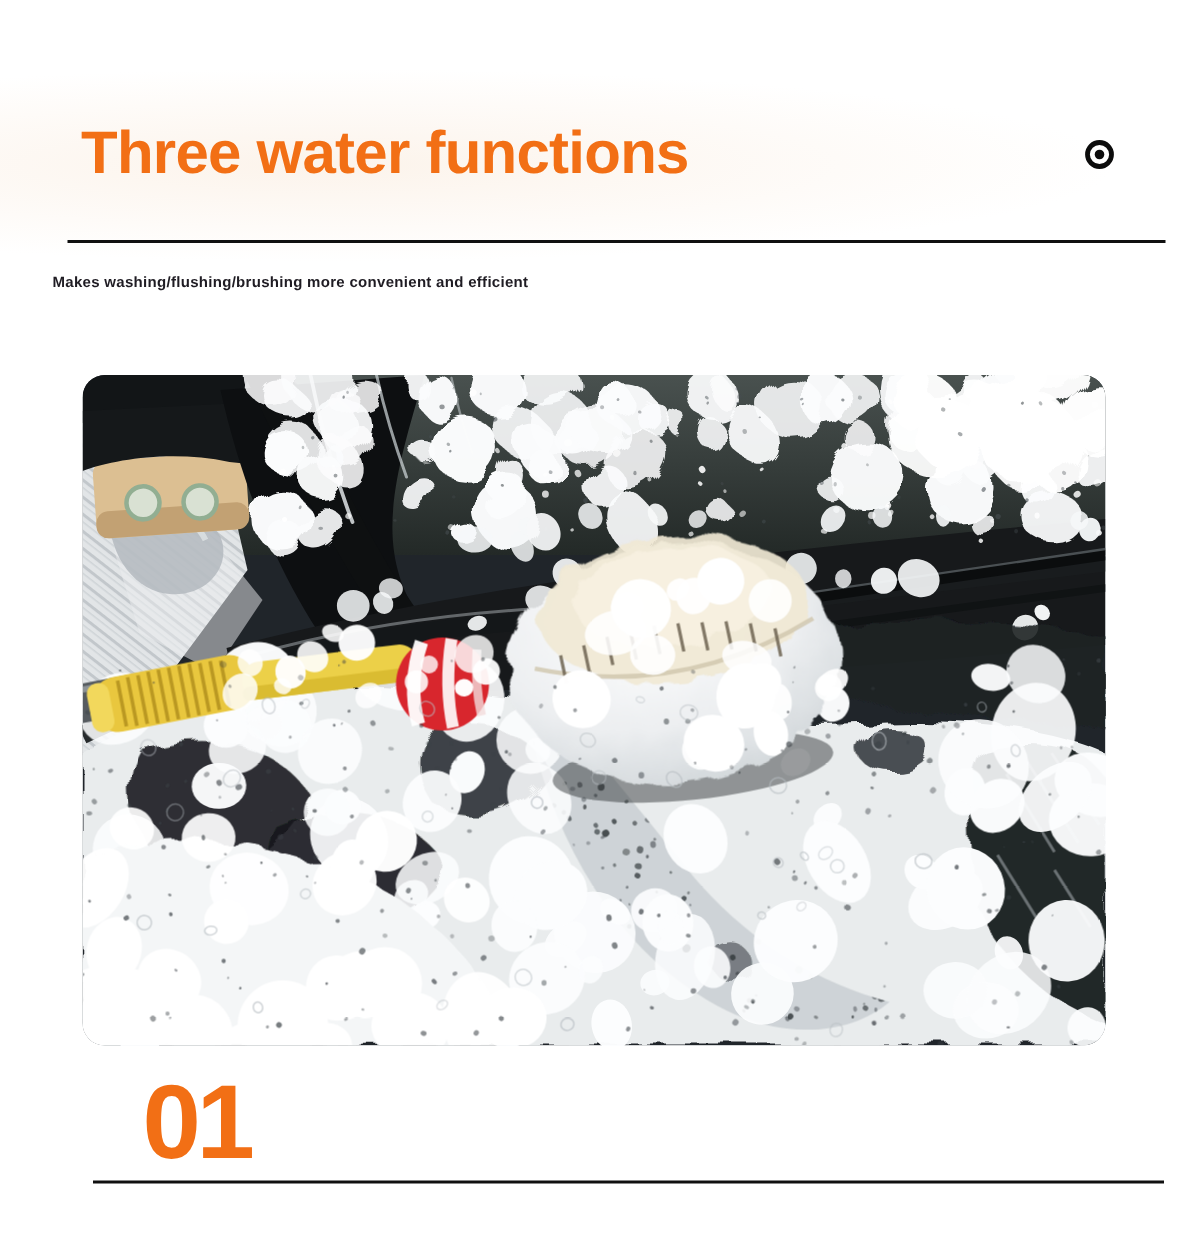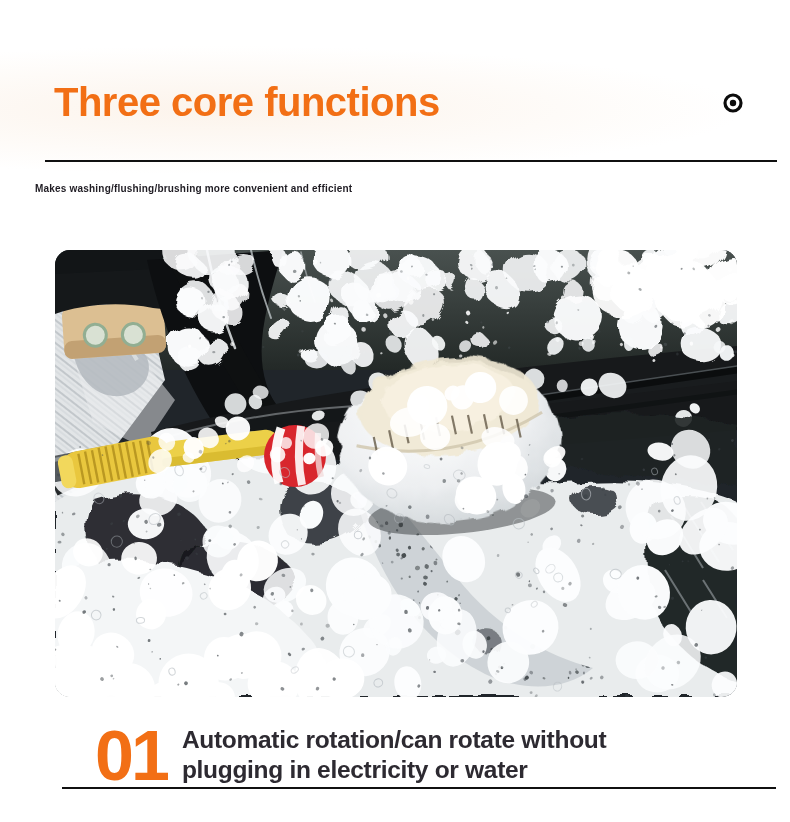--- a/index.html
+++ b/index.html
@@ -11,31 +11,31 @@
          font-weight:bold;letter-spacing:-0.5px;color:#f26f15;}
   .bullet{position:absolute;left:722px;top:92px;width:22px;height:22px;}
   .rule{position:absolute;background:#101010;height:2px;}
   .rule-top{left:45px;top:160px;width:732px;}
   .rule-bottom{left:62px;top:787px;width:714px;}
   .subtitle{position:absolute;left:35px;top:183px;margin:0;font-size:10px;font-weight:bold;
             color:#1f1c23;letter-spacing:.2px;}
   .photo{position:absolute;left:55px;top:250px;width:682px;height:447px;margin:0;
          border-radius:15px;overflow:hidden;background:#dde1e4;}
   .photo svg{display:block;}
-  .feature{position:absolute;left:95px;top:720px;display:flex;gap:15px;align-items:flex-end;}
+  .feature{position:absolute;left:95px;top:720px;display:flex;gap:15px;align-items:flex-start;}
   .feature-num{font-size:70px;font-weight:bold;color:#f26f15;line-height:.82;letter-spacing:-3px;}
   .feature-desc{margin:0;padding-top:5px;width:472px;font-size:24.5px;line-height:30px;
                 font-weight:bold;color:#2d2a31;letter-spacing:-0.3px;}
 </style>
 </head>
 <body>
 
 <div class="glow"></div>
 
-<h1 class="title">Three core functions</h1>
+<h1 class="title">Three water functions</h1>
 
 <svg class="bullet" viewBox="0 0 22 22">
   <circle cx="11" cy="11" r="8" fill="none" stroke="#0c0c0c" stroke-width="3.2"></circle>
   <circle cx="11" cy="11" r="3.2" fill="#0c0c0c"></circle>
 </svg>
 
 <div class="rule rule-top"></div>
 
 <p class="subtitle">Makes washing/flushing/brushing more convenient and efficient</p>
 
@@ -1009,16 +1009,15 @@
         <ellipse cx="560.7" cy="324.1" rx="5.6" ry="4.8" transform="rotate(7 560.7 324.1)" fill="none" stroke="#b7bdc2" stroke-width="1" opacity="0.67"></ellipse>
         <ellipse cx="229.8" cy="222.5" rx="4.6" ry="5.2" transform="rotate(137 229.8 222.5)" fill="none" stroke="#b7bdc2" stroke-width="1" opacity="0.59"></ellipse>
         <ellipse cx="404.3" cy="225.1" rx="5.0" ry="5.9" transform="rotate(101 404.3 225.1)" fill="none" stroke="#b7bdc2" stroke-width="1" opacity="0.47"></ellipse>
         <ellipse cx="503.2" cy="327.5" rx="4.4" ry="4.5" transform="rotate(82 503.2 327.5)" fill="none" stroke="#b7bdc2" stroke-width="1" opacity="0.52"></ellipse>
       </g>
 </svg>
 </figure>
 
 <div class="feature">
   <span class="feature-num">01</span>
-  <p class="feature-desc">Automatic rotation/can rotate without plugging in electricity or water</p>
 </div>
 
 <div class="rule rule-bottom"></div>
 
 </body></html>

